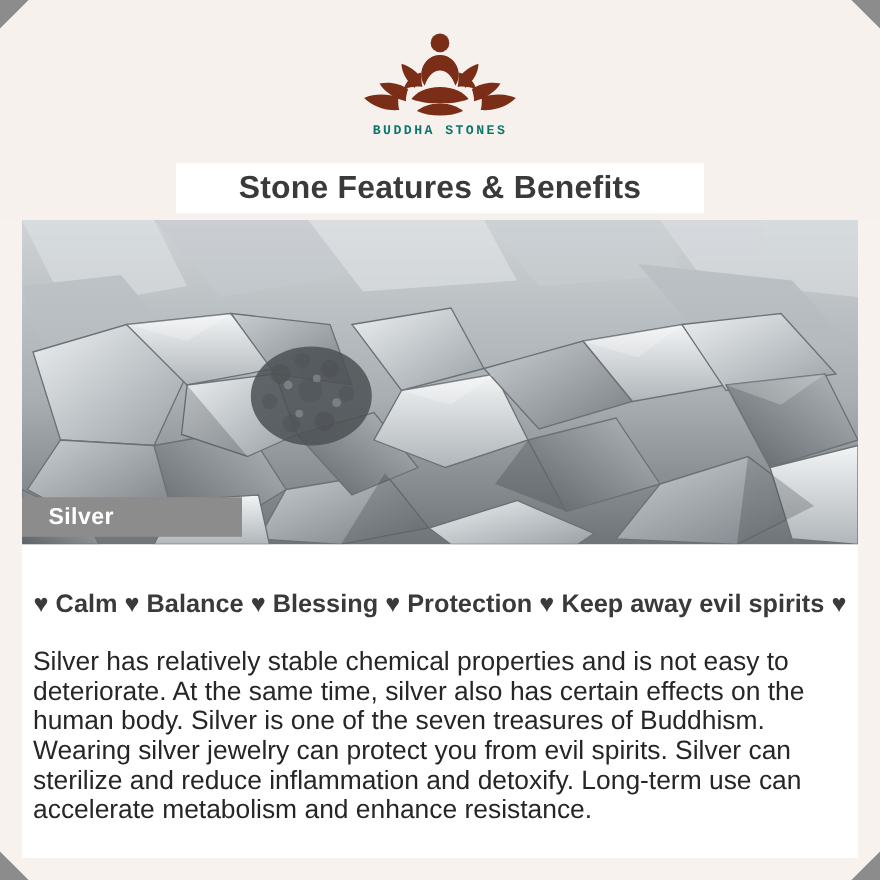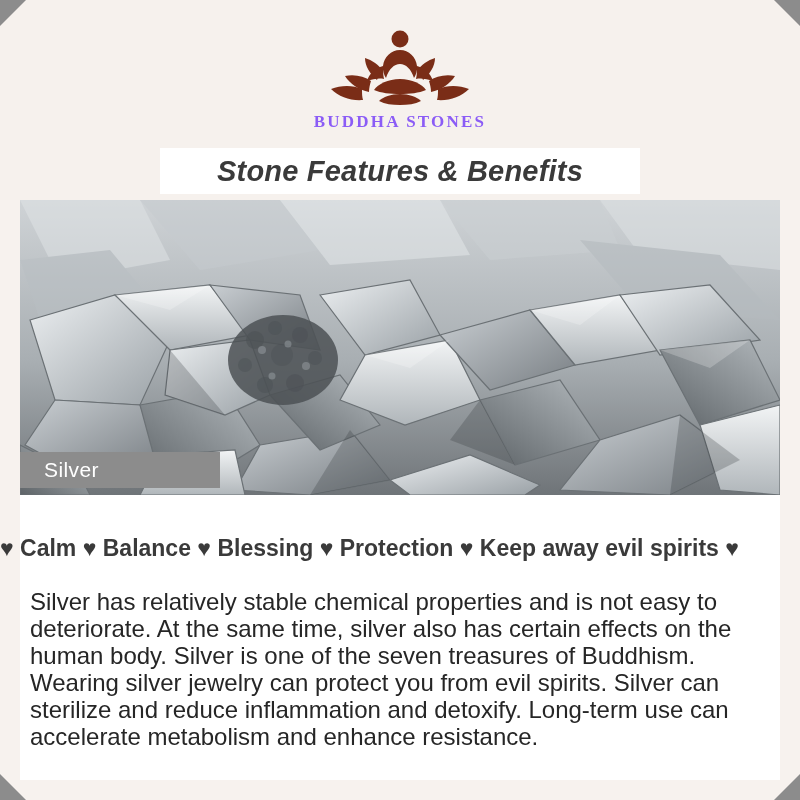--- a/index.html
+++ b/index.html
@@ -77,25 +77,25 @@
   }
   .logo-mark {
     display: block;
     margin: 0 auto;
     width: 150px;
     height: 88px;
   }
   .logo-text {
     display: block;
     margin-top: 2px;
-    font-size: 17px;
+    font-size: 12px;
     letter-spacing: 2.2px;
     font-weight: bold;
-    color: #8b5cf6;
-    font-family: Liberation Serif, serif;
+    color: #0f766e;
+    font-family: Liberation Mono, monospace;
   }
 
   
   .title-banner {
     position: absolute;
     top: 148px;
     left: 160px;
     width: 480px;
     height: 46px;
     background: #ffffff;
@@ -107,21 +107,20 @@
     left: 0;
     width: 800px;
     height: 46px;
     line-height: 46px;
     text-align: center;
     font-size: 29px;
     font-weight: bold;
     color: #3a3a3a;
     z-index: 9;
     letter-spacing: 0.2px;
-    font-style: italic;
   }
 
   
   .hero {
     position: absolute;
     top: 200px;
     left: 20px;
     width: 760px;
     height: 295px;
     overflow: hidden;
@@ -140,21 +139,21 @@
     background: #8c8c8c;
     z-index: 7;
   }
   .stone-tag-label {
     position: absolute;
     left: 44px;
     top: 452px;
     height: 36px;
     line-height: 36px;
     font-size: 21px;
-    font-weight: normal;
+    font-weight: bold;
     color: #ffffff;
     z-index: 8;
     letter-spacing: 0.4px;
   }
 
   
   .content {
     position: absolute;
     top: 495px;
     left: 20px;
@@ -162,20 +161,21 @@
     height: 285px;
     background: #ffffff;
     z-index: 4;
   }
 
   .benefits {
     position: absolute;
     top: 535px;
     left: 0;
     width: 800px;
+    text-align: center;
     font-size: 23px;
     font-weight: bold;
     color: #3a3a3a;
     z-index: 6;
     white-space: nowrap;
   }
 
   .description {
     position: absolute;
     top: 588px;

